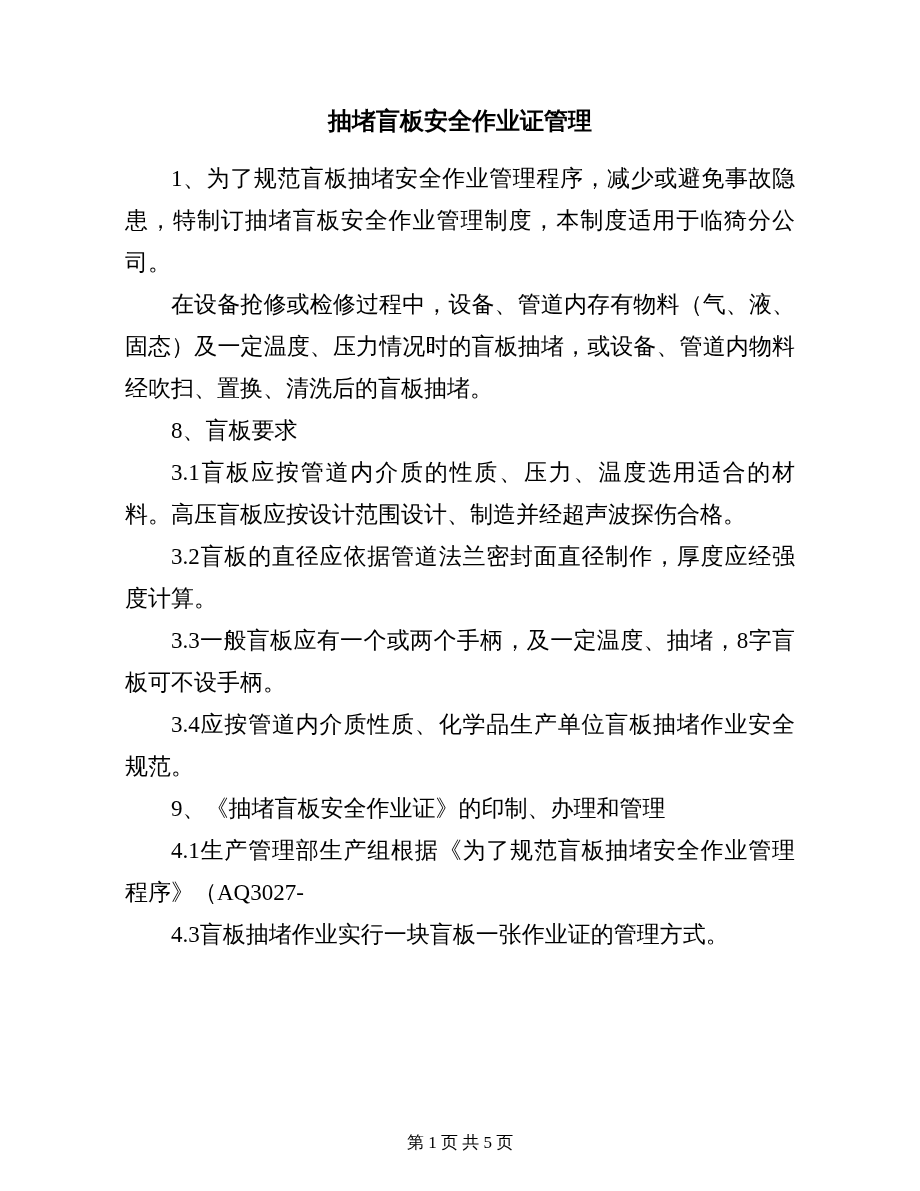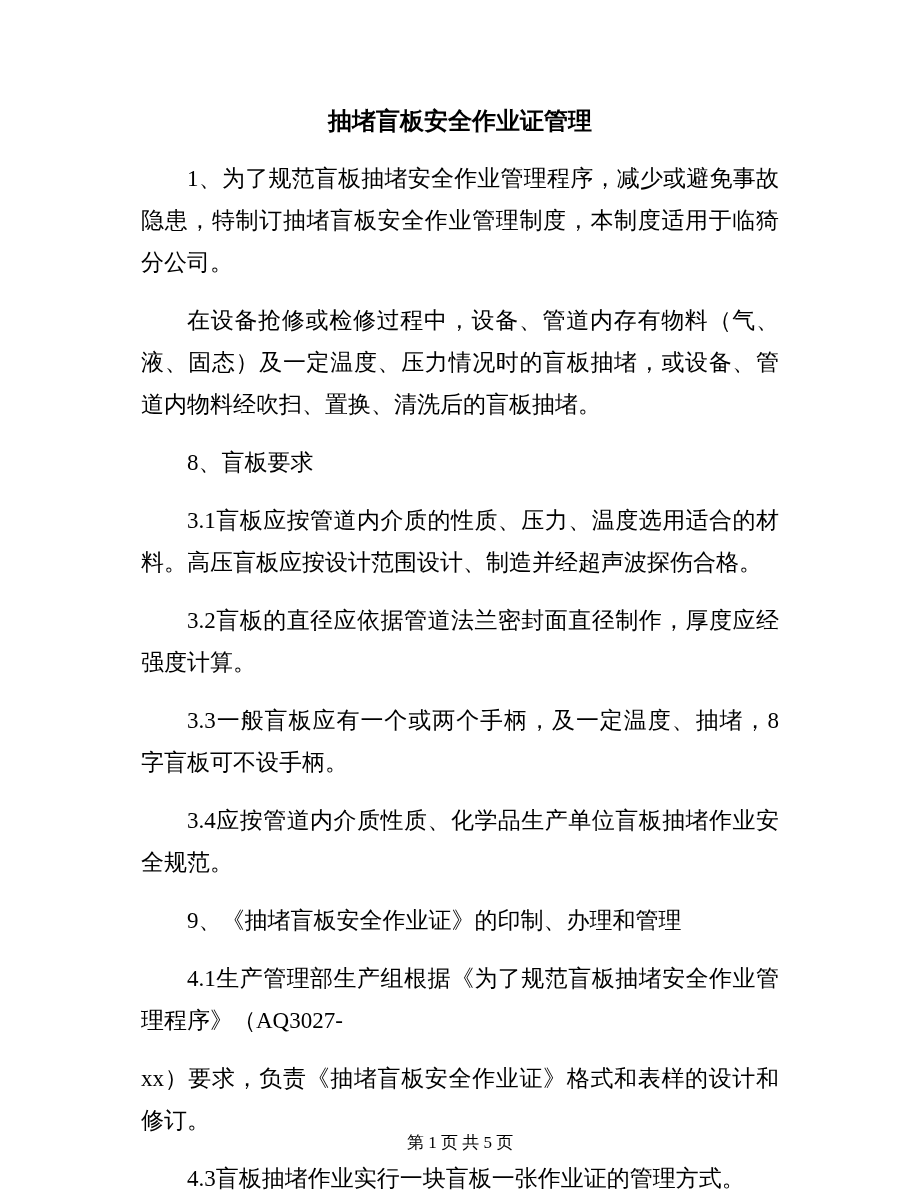--- a/index.html
+++ b/index.html
@@ -20,21 +20,21 @@
     overflow: hidden;
   }
   .doc-title {
     margin: 0 0 16px 0;
     text-align: center;
     font-size: 24px;
     font-weight: bold;
     line-height: 42px;
   }
   .para {
-    margin: 16px;
+    margin: 0;
     font-size: 23px;
     line-height: 42px;
     text-indent: 2em;
     text-align: justify;
     text-justify: inter-ideograph;
     word-break: break-all;
   }
   .para.no-indent {
     text-indent: 0;
   }
@@ -58,18 +58,17 @@
 
   <p class="para">1、为了规范盲板抽堵安全作业管理程序，减少或避免事故隐患，特制订抽堵盲板安全作业管理制度，本制度适用于临猗分公司。</p>
   <p class="para">在设备抢修或检修过程中，设备、管道内存有物料（气、液、固态）及一定温度、压力情况时的盲板抽堵，或设备、管道内物料经吹扫、置换、清洗后的盲板抽堵。</p>
   <p class="para">8、盲板要求</p>
   <p class="para">3.1盲板应按管道内介质的性质、压力、温度选用适合的材料。高压盲板应按设计范围设计、制造并经超声波探伤合格。</p>
   <p class="para">3.2盲板的直径应依据管道法兰密封面直径制作，厚度应经强度计算。</p>
   <p class="para">3.3一般盲板应有一个或两个手柄，及一定温度、抽堵，8字盲板可不设手柄。</p>
   <p class="para">3.4应按管道内介质性质、化学品生产单位盲板抽堵作业安全规范。</p>
   <p class="para">9、《抽堵盲板安全作业证》的印制、办理和管理</p>
   <p class="para">4.1生产管理部生产组根据《为了规范盲板抽堵安全作业管理程序》（AQ3027-</p>
-  <p class="para no-indent">xx）要求，负责《抽堵盲板安全作业证》格式和表样的设计和修订。</p>
   <p class="para">4.3盲板抽堵作业实行一块盲板一张作业证的管理方式。</p>
 
   <div class="page-footer">第 1 页 共 5 页</div>
 
 </div>
 
 </body></html>

